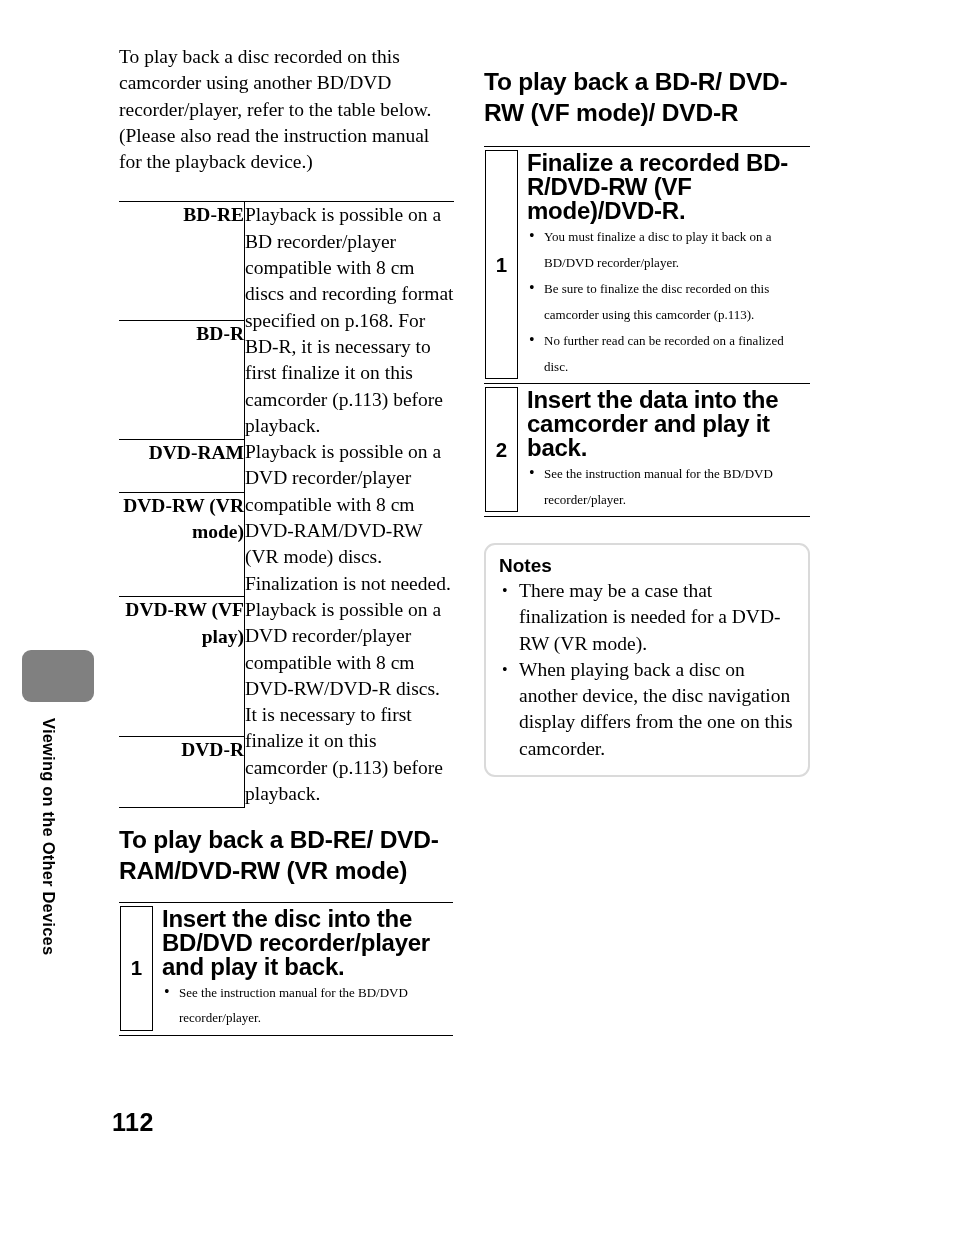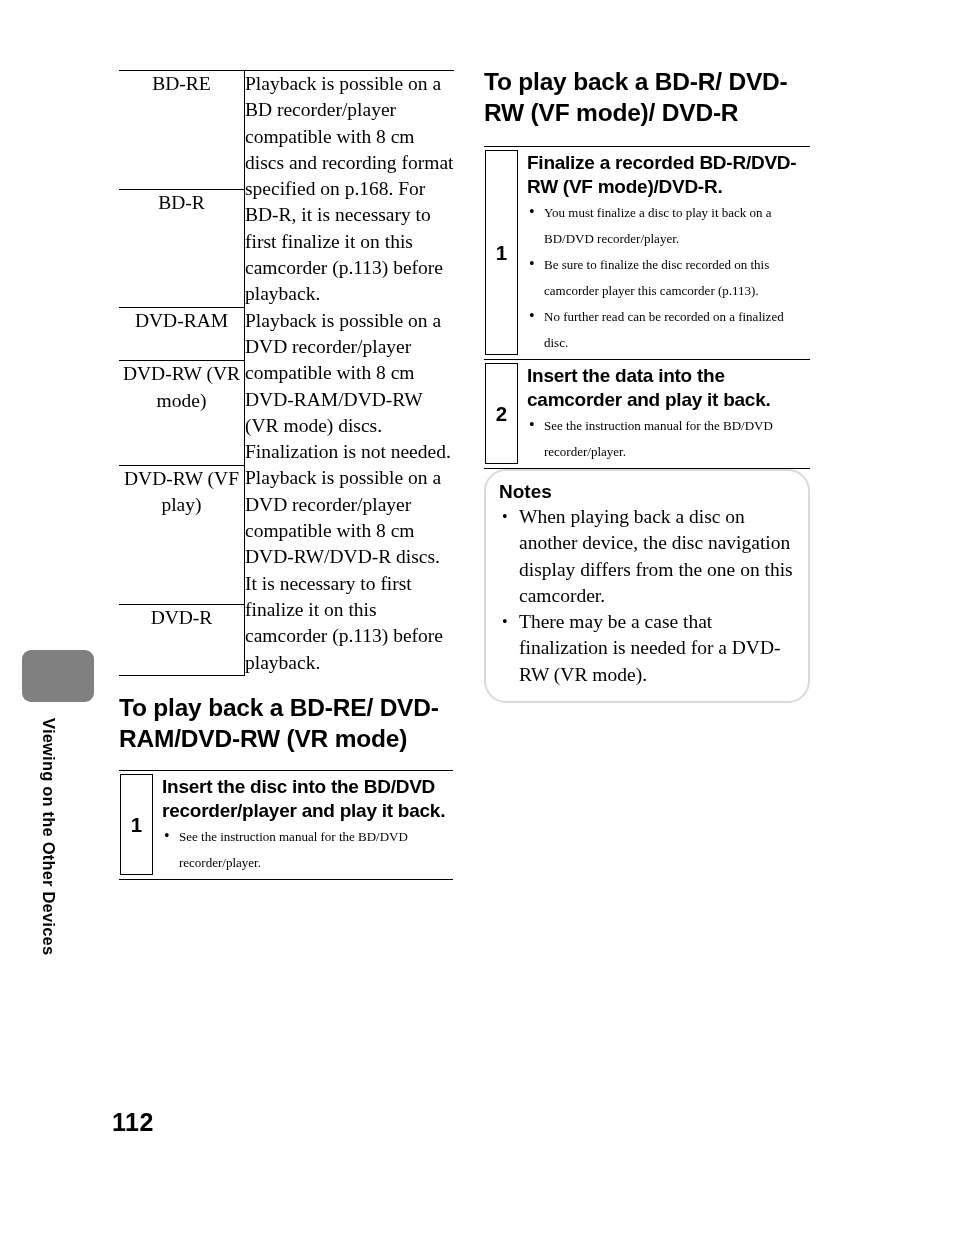--- a/index.html
+++ b/index.html
@@ -96,21 +96,22 @@
     vertical-align: top;
     font-size: 19.5px;
     line-height: 26.3px;
   }
   td.disc-name {
     width: 125px;
     border-right: 1.6px solid #000;
     border-bottom: 1.6px solid #000;
     padding: 4px 6px 10px 6px;
     vertical-align: middle;
-    text-align: center;
+    text-align: right;
+    font-weight: bold;
   }
   td.disc-desc {
     width: 209px;
     padding: 4px 4px 4px 9px;
     vertical-align: top;
   }
   td.disc-desc.no-rule { border-bottom: none; }
   .tbl-toprule {
     border-top: 1.6px solid #000;
   }
@@ -144,21 +145,21 @@
     font-size: 20.5px;
   }
   .step-body {
     flex: 1 1 auto;
     padding-left: 9px;
     padding-top: 1px;
   }
   .step-title {
     font-family: "Liberation Sans", "DejaVu Sans", sans-serif;
     font-weight: bold;
-    font-size: 19px;
+    font-size: 24px;
     line-height: 24px;
     letter-spacing: -0.25px;
   }
   ul.bullets {
     list-style: none;
     margin: 0;
     padding: 0;
   }
   ul.bullets li {
     position: relative;
@@ -170,22 +171,23 @@
   ul.bullets li::before {
     content: "\2022";
     position: absolute;
     left: 2px;
     top: -1px;
     font-size: 16px;
   }
 
   
   #notes-box {
+    margin-top: 26px;
     border: 2px solid #dadada;
-    border-radius: 22px;
+    border-radius: 11px;
     padding: 9px 13px 13px 13px;
     box-sizing: border-box;
     width: 326px;
   }
   #notes-title {
     font-family: "Liberation Sans", "DejaVu Sans", sans-serif;
     font-weight: bold;
     font-size: 19px;
     line-height: 23px;
     margin-bottom: 1px;
@@ -215,20 +217,21 @@
 </head>
 <body>
 
 <div id="sidebar">
   <div id="sidebar-tab"></div>
   <div id="sidebar-label">Viewing on the Other Devices</div>
 </div>
 
 <div id="col-left">
 
+  <p class="intro">To play back a disc recorded on this camcorder using another BD/DVD recorder/player, refer to the table below. (Please also read the instruction manual for the playback device.)</p>
 
   <table class="disc-table">
     <tbody>
 
       <tr>
         <td class="disc-name tbl-toprule" rowspan="1">BD-RE</td>
         <td class="disc-desc tbl-toprule no-rule" rowspan="2">Playback is possible on a BD recorder/player compatible with 8 cm discs and recording format specified on p.168. For BD-R, it is necessary to first finalize it on this camcorder (p.113) before playback.</td>
       </tr>
       <tr>
         <td class="disc-name">BD-R</td>
@@ -275,21 +278,21 @@
 
   <div class="steps" style="margin-top:18px;">
 
     <div class="step">
       <div class="step-inner">
         <div class="step-num-box">1</div>
         <div class="step-body">
           <div class="step-title">Finalize a recorded BD-R/DVD-RW (VF mode)/DVD-R.</div>
           <ul class="bullets">
             <li>You must finalize a disc to play it back on a BD/DVD recorder/player.</li>
-            <li>Be sure to finalize the disc recorded on this camcorder player this camcorder (p.113).</li>
+            <li>Be sure to finalize the disc recorded on this camcorder using this camcorder (p.113).</li>
             <li>No further read can be recorded on a finalized disc.</li>
           </ul>
         </div>
       </div>
     </div>
 
     <div class="step">
       <div class="step-inner">
         <div class="step-num-box">2</div>
         <div class="step-body">
@@ -299,19 +302,19 @@
           </ul>
         </div>
       </div>
     </div>
 
   </div>
 
   <div id="notes-box">
     <div id="notes-title">Notes</div>
     <ul class="bullets">
+      <li>There may be a case that finalization is needed for a DVD-RW (VR mode).</li>
       <li>When playing back a disc on another device, the disc navigation display differs from the one on this camcorder.</li>
-      <li>There may be a case that finalization is needed for a DVD-RW (VR mode).</li>
     </ul>
   </div>
 </div>
 
 <div id="page-number">112</div>
 
 </body></html>

